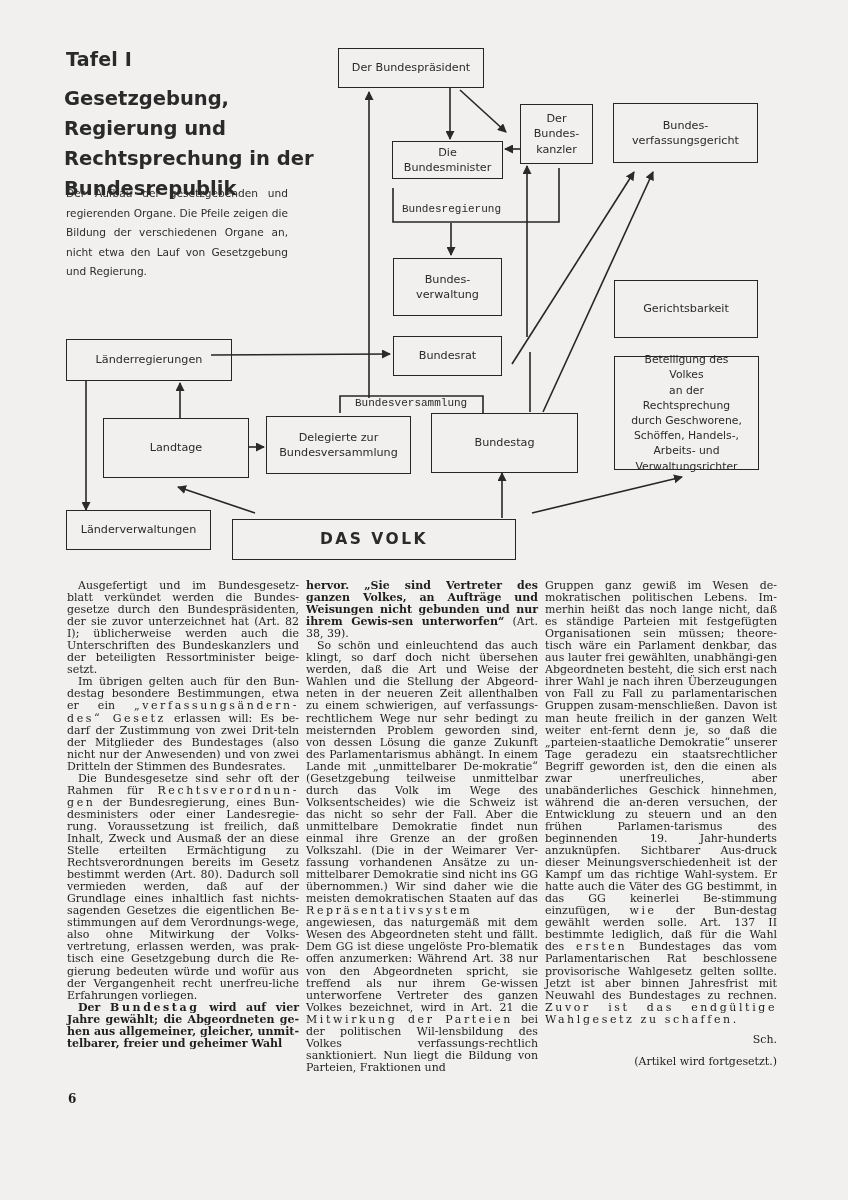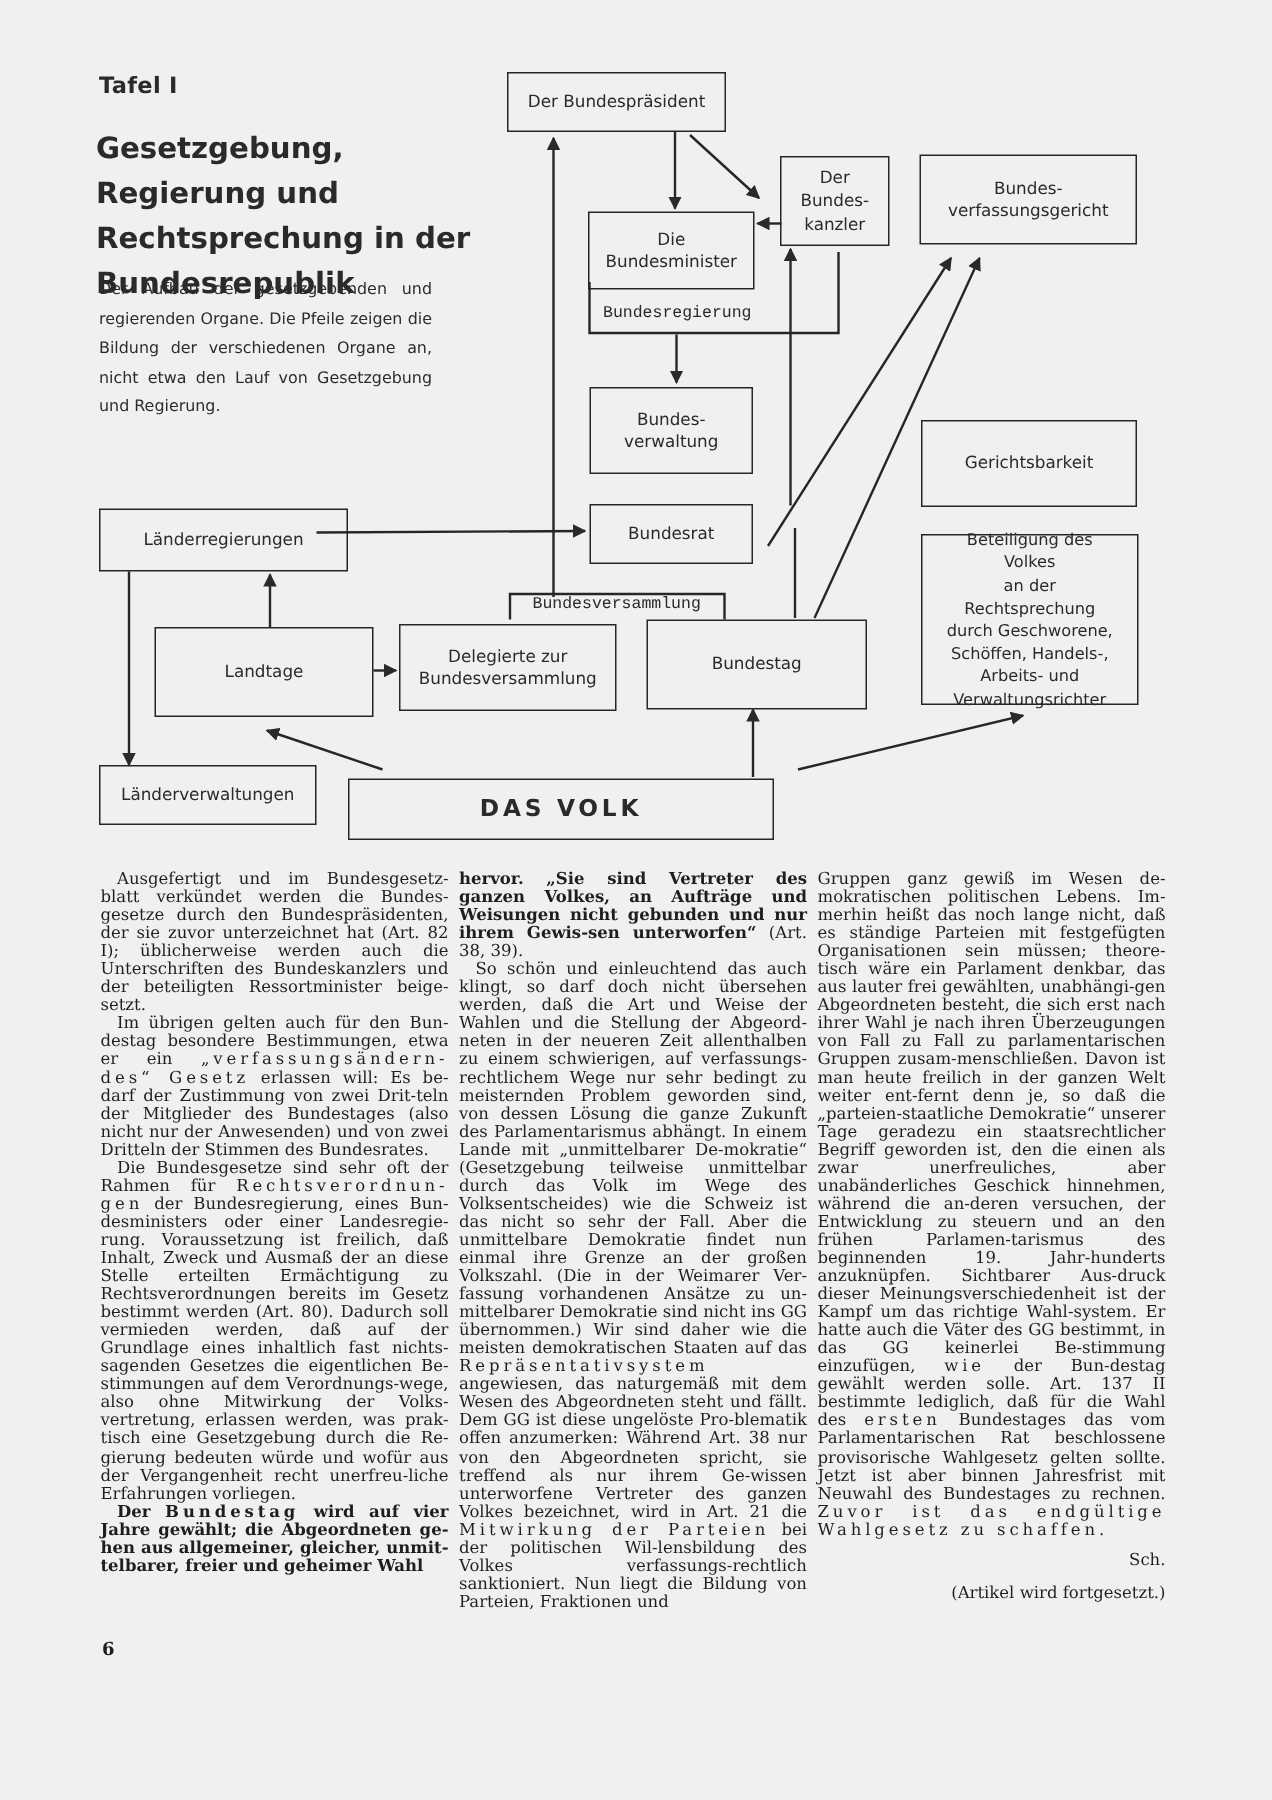--- a/index.html
+++ b/index.html
@@ -3,21 +3,21 @@
   <meta charset="utf-8">
   <style>
     html, body { margin: 0; padding: 0; }
     body {
       width: 848px; height: 1200px; position: relative; overflow: hidden;
       background: #f1f0ee;
       font-family: "DejaVu Sans", sans-serif;
       color: #1c1c1c;
     }
     .page { position: absolute; inset: 0; }
-    .tafel { position: absolute; left: 66px; top: 48px; font-weight: bold; font-size: 15px; color: #2a2a2a; letter-spacing: 0.2px; }
+    .tafel { position: absolute; left: 66px; top: 48px; font-weight: bold; font-size: 19px; color: #2a2a2a; letter-spacing: 0.2px; }
     .title { position: absolute; left: 64px; top: 84px; width: 270px; font-weight: bold; font-size: 19.5px; line-height: 30px; color: #2a2a2a; }
     .intro { position: absolute; left: 66px; top: 184px; width: 222px; font-size: 10.6px; line-height: 19.5px; color: #2c2c2c; text-align: justify; }
     svg.diagram { position: absolute; left: 0; top: 0; }
     .box {
       position: absolute; border: 1.6px solid #262626; box-sizing: border-box;
       display: flex; align-items: center; justify-content: center; text-align: center;
       font-size: 11.2px; line-height: 15.5px; color: #2a2a2a; padding: 2px 12px;
       white-space: pre-line;
     }
     .box.volk { font-weight: bold; font-size: 15.5px; letter-spacing: 2.5px; }
@@ -85,21 +85,21 @@
       <line x1="502" y1="518" x2="502" y2="473" marker-end="url(#ah)"></line>
 
       <line x1="532" y1="513" x2="682" y2="477" marker-end="url(#ah)"></line>
     </g>
   </svg>
 
   <div class="box" style="left:338px;top:48px;width:146px;height:40px;">Der Bundespräsident</div>
   <div class="box" style="left:520px;top:104px;width:73px;height:60px;">Der
 Bundes-
 kanzler</div>
-  <div class="box" style="left:392px;top:141px;width:111px;height:52px;">Die
+  <div class="box" style="left:392px;top:141px;width:111px;height:38px;">Die
 Bundesminister</div>
   <div class="label-plain" style="left:402px;top:203px;">Bundesregierung</div>
   <div class="box" style="left:613px;top:103px;width:145px;height:60px;">Bundes-
 verfassungsgericht</div>
   <div class="box" style="left:393px;top:258px;width:109px;height:58px;">Bundes-
 verwaltung</div>
   <div class="box" style="left:614px;top:280px;width:144px;height:58px;">Gerichtsbarkeit</div>
   <div class="box" style="left:66px;top:339px;width:166px;height:42px;">Länderregierungen</div>
   <div class="box" style="left:393px;top:336px;width:109px;height:40px;">Bundesrat</div>
   <div class="box" style="left:614px;top:356px;width:145px;height:114px;font-size:10.8px;line-height:15.2px;">Beteiligung des Volkes

